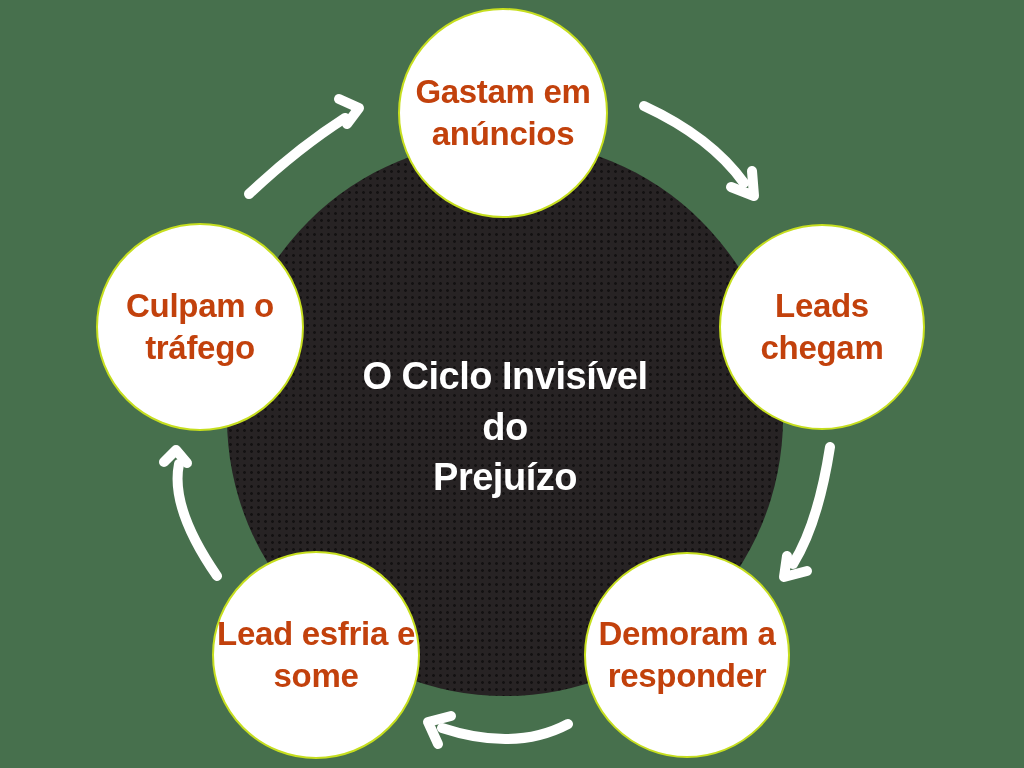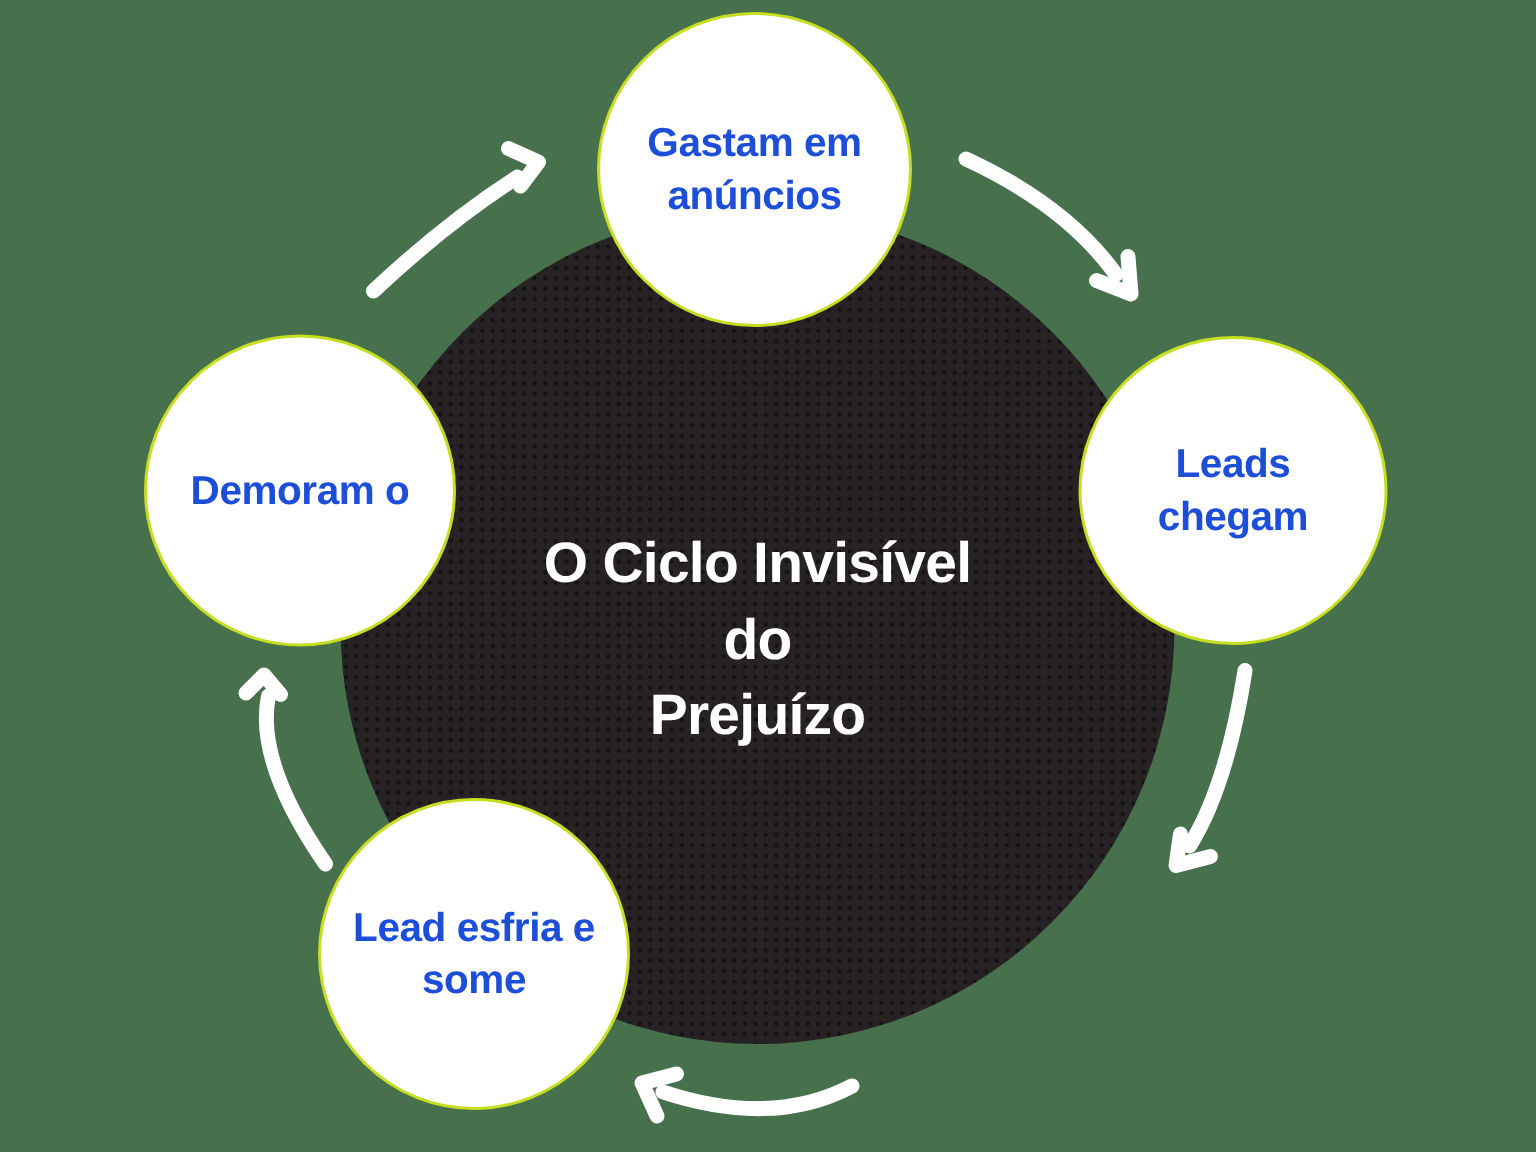--- a/index.html
+++ b/index.html
@@ -49,31 +49,31 @@
     background: #ffffff;
     border: 2.5px solid #C6DE1F;
     box-sizing: border-box;
     z-index: 2;
     display: flex;
     align-items: center;
     justify-content: center;
     text-align: center;
   }
   .node-label {
-    color: #1d4ed8;
-    font-size: 27px;
+    color: #c2410c;
+    font-size: 33px;
     font-weight: bold;
     line-height: 1.28;
     letter-spacing: -0.3px;
   }
   .node-label span { display: block; }
   .node-top          { left: 398px; top: 8px;   width: 210px; height: 210px; }
   .node-right        { left: 719px; top: 224px; width: 206px; height: 206px; }
   .node-bottom-right { left: 584px; top: 552px; width: 206px; height: 206px; }
-  .node-bottom-left  { left: 212px; top: 532px; width: 208px; height: 208px; }
+  .node-bottom-left  { left: 212px; top: 551px; width: 208px; height: 208px; }
   .node-left         { left: 96px;  top: 223px; width: 208px; height: 208px; }
   .arrows-layer {
     position: absolute;
     left: 0; top: 0;
     width: 1024px;
     height: 768px;
     z-index: 3;
     pointer-events: none;
   }
   .arrows-layer path {
@@ -104,31 +104,38 @@
     </div>
   </div>
 
   <div class="node node-right">
     <div class="node-label">
       <span>Leads</span>
       <span>chegam</span>
     </div>
   </div>
 
+  <div class="node node-bottom-right">
+    <div class="node-label">
+      <span>Demoram a</span>
+      <span>responder</span>
+    </div>
+  </div>
 
   <div class="node node-bottom-left">
     <div class="node-label">
       <span>Lead esfria e</span>
       <span>some</span>
     </div>
   </div>
 
   <div class="node node-left">
     <div class="node-label">
-      <span>Demoram o</span>
+      <span>Culpam o</span>
+      <span>tráfego</span>
     </div>
   </div>
 
   <svg class="arrows-layer" viewBox="0 0 1024 768" aria-hidden="true">
     <g>
       <path d="M249 194 Q298 148 345 118"></path>
       <path d="M339 99 L359 108 L347 124"></path>
     </g>
     <g>
       <path d="M644 106 Q711 137 744 183"></path>

